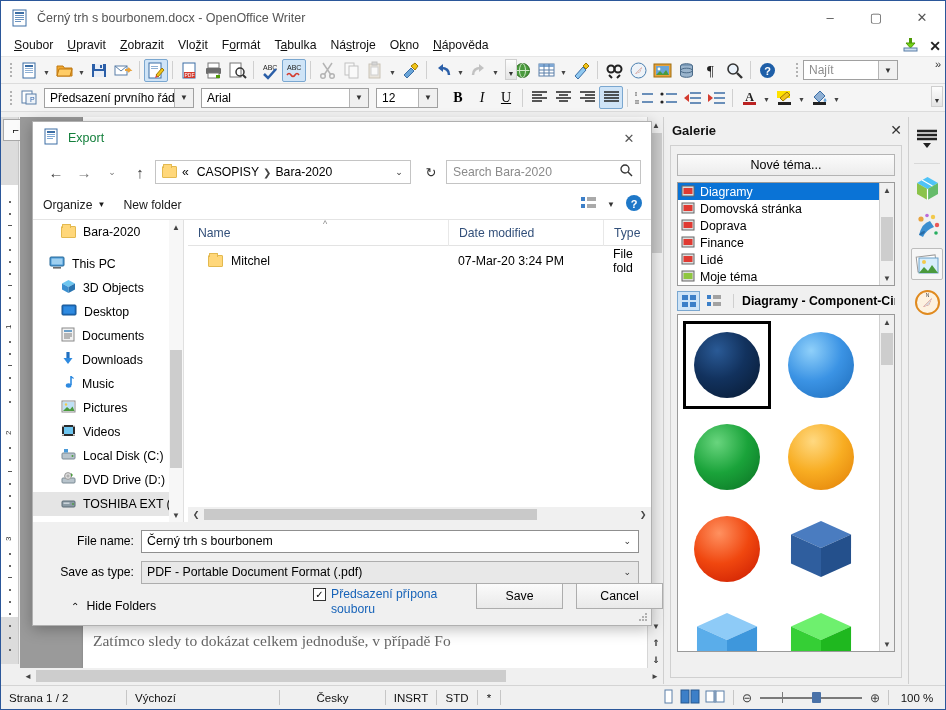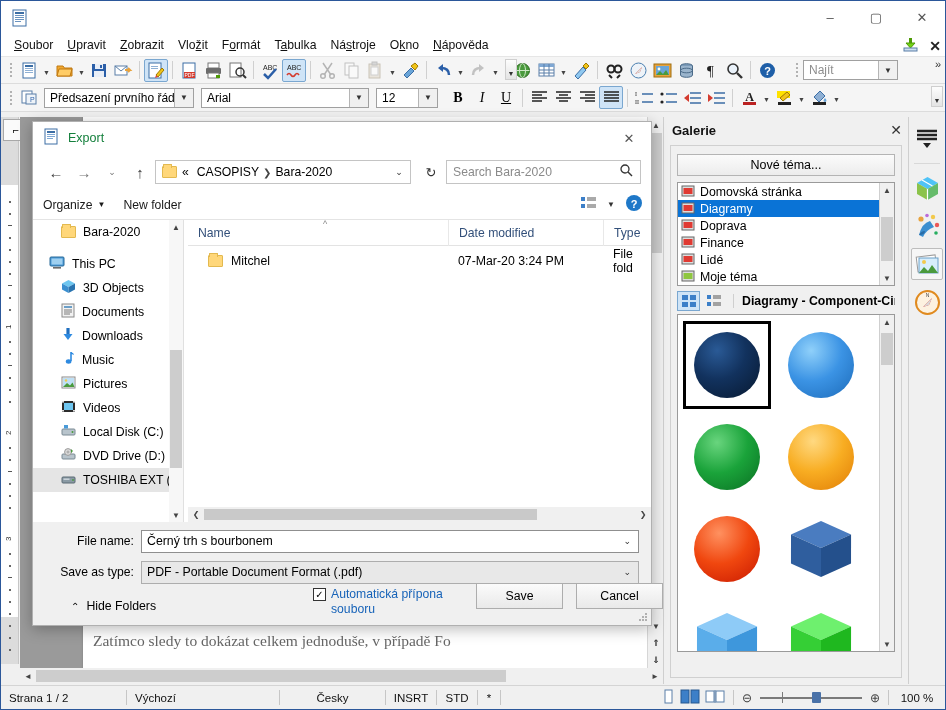--- a/index.html
+++ b/index.html
@@ -156,20 +156,21 @@
     <span class="ticon">
       <svg width="18" height="18" viewBox="0 0 18 18">
           <rect x="2" y="1" width="13" height="16" fill="#fff" stroke="#3c6ea5"></rect>
           <rect x="4" y="3" width="9" height="2" fill="#3c6ea5"></rect>
           <rect x="4" y="6" width="9" height="1" fill="#6a93c0"></rect>
           <rect x="4" y="8" width="9" height="1" fill="#6a93c0"></rect>
           <rect x="4" y="10" width="9" height="1" fill="#6a93c0"></rect>
           <rect x="4" y="12" width="6" height="1" fill="#6a93c0"></rect>
         </svg>
     </span>
+    <span class="ttext">Černý trh s bourbonem.docx - OpenOffice Writer</span>
     <div class="wincontrols">
       <div class="wc">–</div>
       <div class="wc">▢</div>
       <div class="wc close">✕</div>
     </div>
   </div>
 
   <div class="menubar">
     <div class="menuitem"><u>S</u>oubor</div>
     <div class="menuitem"><u>U</u>pravit</div>
@@ -572,37 +573,37 @@
     </div>
 
     <div class="sidepanel">
       <div class="sp-head">
         <span class="sp-title">Galerie</span>
         <span class="sp-close">✕</span>
       </div>
       <div class="sp-body">
         <div class="newtheme">Nové téma...</div>
         <div class="themelist">
+          <div class="theme-row sel">
+            <span style="margin-right:5px;">
+              <svg width="14" height="13" viewBox="0 0 14 13">
+                  <rect x="1" y="2" width="12" height="10" fill="#ddd" stroke="#666"></rect>
+                  <rect x="2.5" y="4" width="9" height="6" fill="#e03a32"></rect>
+                </svg>
+            </span>
+            <span>Diagramy</span>
+          </div>
           <div class="theme-row">
             <span style="margin-right:5px;">
               <svg width="14" height="13" viewBox="0 0 14 13">
                   <rect x="1" y="2" width="12" height="10" fill="#ddd" stroke="#666"></rect>
                   <rect x="2.5" y="4" width="9" height="6" fill="#e03a32"></rect>
                 </svg>
             </span>
             <span>Domovská stránka</span>
-          </div>
-          <div class="theme-row sel">
-            <span style="margin-right:5px;">
-              <svg width="14" height="13" viewBox="0 0 14 13">
-                  <rect x="1" y="2" width="12" height="10" fill="#ddd" stroke="#666"></rect>
-                  <rect x="2.5" y="4" width="9" height="6" fill="#e03a32"></rect>
-                </svg>
-            </span>
-            <span>Diagramy</span>
           </div>
           <div class="theme-row">
             <span style="margin-right:5px;">
               <svg width="14" height="13" viewBox="0 0 14 13">
                   <rect x="1" y="2" width="12" height="10" fill="#ddd" stroke="#666"></rect>
                   <rect x="2.5" y="4" width="9" height="6" fill="#e03a32"></rect>
                 </svg>
             </span>
             <span>Doprava</span>
           </div>
@@ -841,20 +842,29 @@
             <svg width="15" height="15" viewBox="0 0 15 15">
                 <path d="M7.5 1 L14 4.5 L7.5 8 L1 4.5 Z" fill="#6ec6f0"></path>
                 <path d="M1 4.5 L7.5 8 L7.5 14 L1 10.5 Z" fill="#3a8fd0"></path>
                 <path d="M14 4.5 L7.5 8 L7.5 14 L14 10.5 Z" fill="#2a74b0"></path>
               </svg>
           </span>
           <span>3D Objects</span>
         </div>
         <div class="np-item indent">
           <span>
+            <svg width="16" height="13" viewBox="0 0 16 13">
+                <rect x="1" y="1" width="14" height="10" rx="1" fill="#1f6fc0" stroke="#14538f"></rect>
+                <rect x="2.5" y="2.5" width="11" height="7" fill="#2e8ae0"></rect>
+              </svg>
+          </span>
+          <span>Desktop</span>
+        </div>
+        <div class="np-item indent">
+          <span>
             <svg width="14" height="15" viewBox="0 0 14 15">
                 <rect x="1" y="1" width="12" height="13" fill="#f2f2f2" stroke="#8a8a8a"></rect>
                 <rect x="3" y="3" width="8" height="2" fill="#6b9fc8"></rect>
                 <path d="M3 7h8M3 9h8M3 11h6" stroke="#7a7a7a"></path>
               </svg>
           </span>
           <span>Documents</span>
         </div>
         <div class="np-item indent">
           <span>
@@ -979,21 +989,21 @@
         </div>
       </div>
 
       <div class="dlg-foot">
         <div class="hidefolders">
           <span style="font-size:10px;">⌃</span>
           <span>Hide Folders</span>
         </div>
         <div class="autoext">
           <span class="cbx">✓</span>
-          <span>Automatická přípona souboru</span>
+          <span>Předsazení přípona souboru</span>
         </div>
         <div class="dbtn" style="left:443px;">Save</div>
         <div class="dbtn" style="left:543px;">Cancel</div>
         <div class="grip-corner">
           <i style="left:7px;top:0;"></i>
             <i style="left:4px;top:3px;"></i>
             <i style="left:7px;top:3px;"></i>
           <i style="left:1px;top:6px;"></i>
             <i style="left:4px;top:6px;"></i>
             <i style="left:7px;top:6px;"></i>

